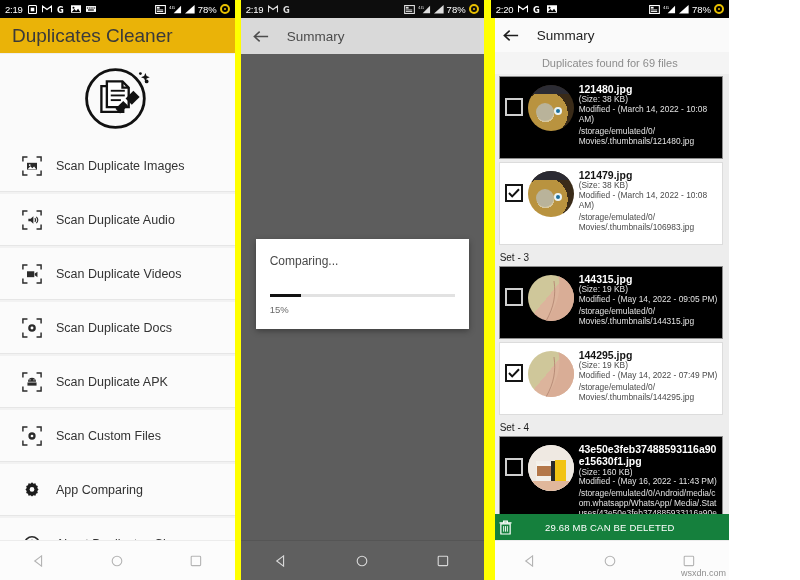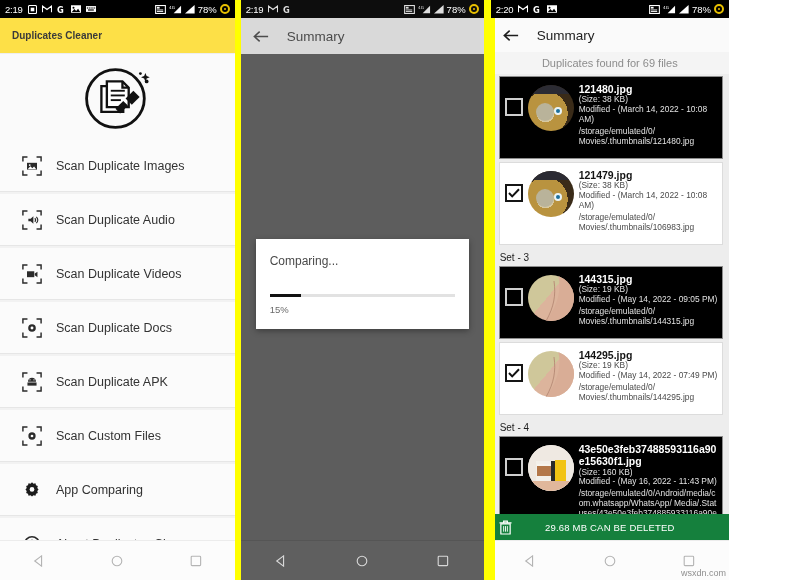--- a/index.html
+++ b/index.html
@@ -53,27 +53,26 @@
   }
   .sb-batt::after {
     content: ""; position: absolute; left: 2px; top: 2px;
     width: 2px; height: 2px; background: #e8c000; border-radius: 50%;
   }
   .sb-pct { font-size: 9.5px; }
   .statusbar.dim { background: #0d0d0d; }
 
   
   .appbar1 {
-    height: 36px; background: #fde047;
+    height: 36px; background: #eab308;
     display: flex; align-items: center;
     padding: 0 12px;
-    font-size: 10px; color: #3a3a3a;
+    font-size: 19px; color: #3a3a3a;
     flex: 0 0 36px;
     border-bottom: 1px solid #eeeeee;
-    font-weight: bold;
   }
   .logo-wrap {
     height: 86px;
     display: flex; align-items: center; justify-content: center;
     background: #fafafa;
     flex: 0 0 86px;
     position: relative;
   }
   .menu-list { flex: 1 1 auto; background: #f2f2f2; overflow: hidden; }
   .menu-item {

